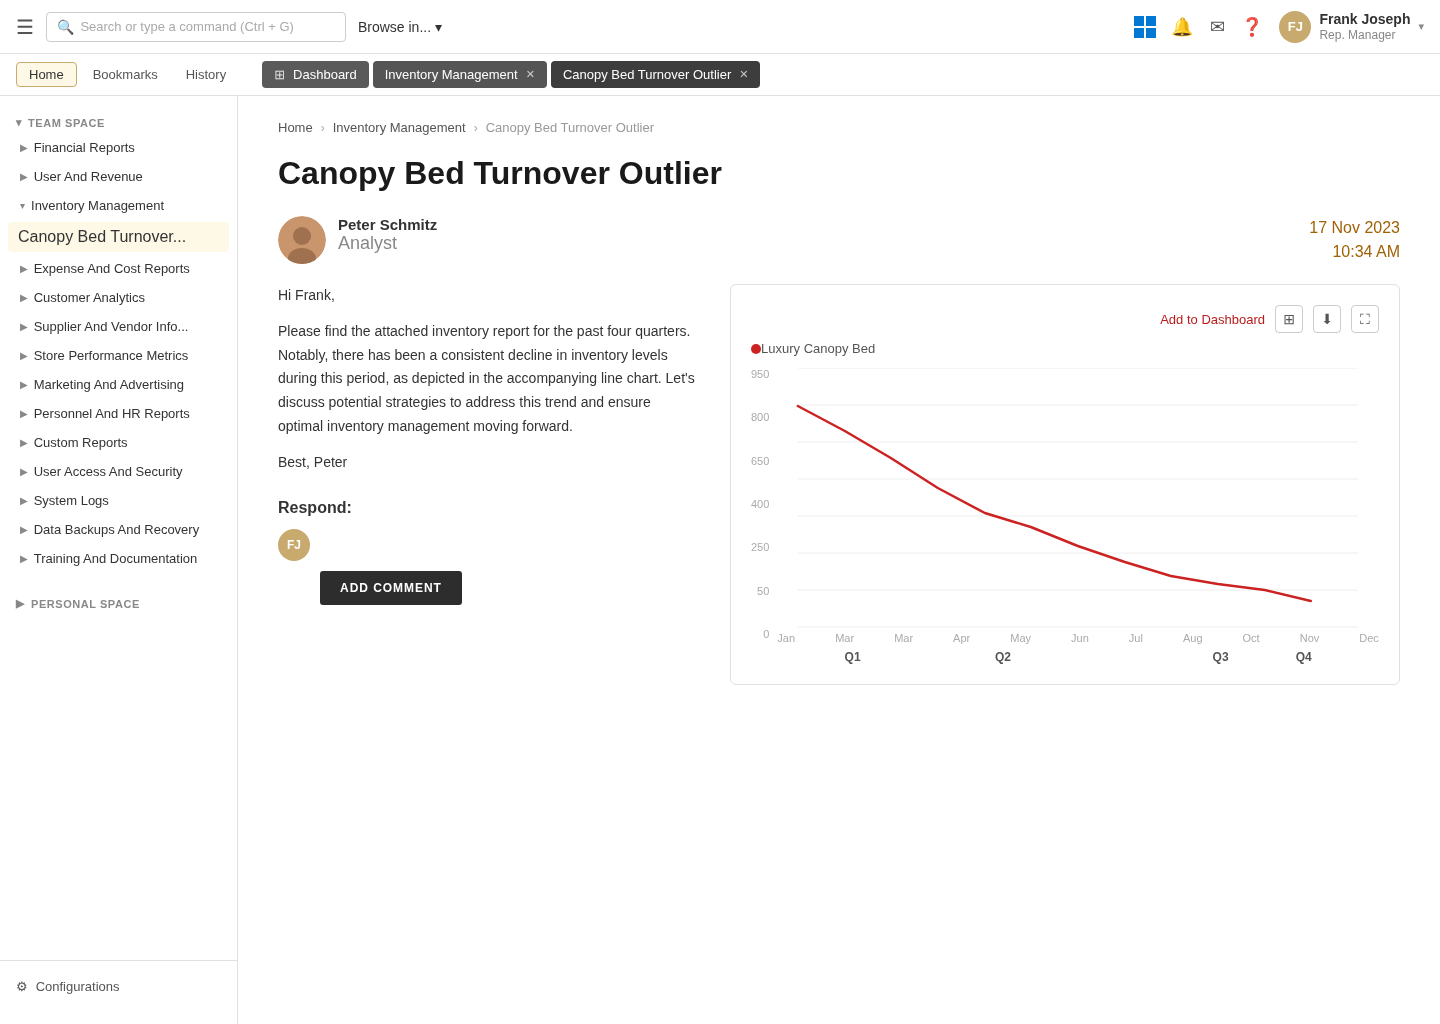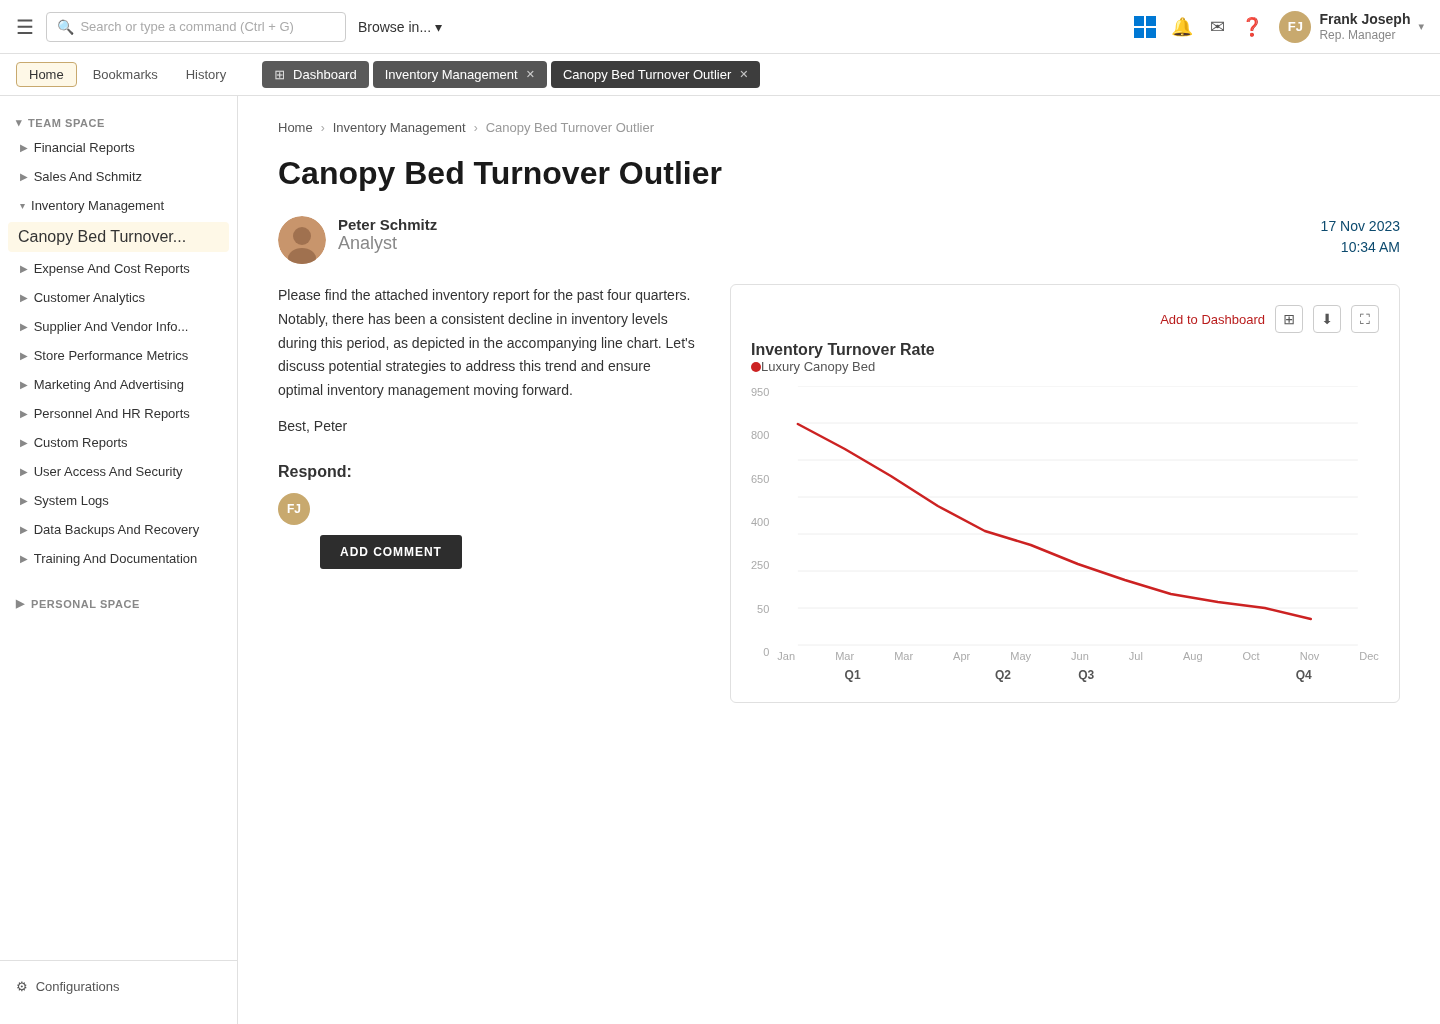--- a/index.html
+++ b/index.html
@@ -50,21 +50,21 @@
     .breadcrumb { display: flex; align-items: center; gap: 8px; font-size: 13px; color: #666; margin-bottom: 20px; }
     .breadcrumb a { color: #555; text-decoration: none; cursor: pointer; }
     .breadcrumb .sep { color: #aaa; font-size: 12px; }
     .breadcrumb .current { color: #999; }
     .page-title { font-size: 32px; font-weight: 700; margin-bottom: 24px; color: #1a1a1a; }
 
     
     .author-section { display: flex; align-items: flex-start; margin-bottom: 20px; }
     .author-info .name { font-weight: 600; font-size: 15px; }
     .author-info .role { font-size: 18px; color: #888; }
-    .author-date { margin-left: auto; text-align: right; font-size: 14px; color: #0c4a6e; line-height: 1.5; }
+    .author-date { margin-left: auto; text-align: right; font-size: 16px; color: #a16207; line-height: 1.5; }
 
     
     .message-body { font-size: 14px; line-height: 1.7; color: #333; max-width: 600px; margin-bottom: 24px; }
     .message-body p { margin-bottom: 12px; }
 
     
     .two-col { display: flex; gap: 32px; align-items: flex-start; }
     .left-col { flex: 0 0 420px; }
     .right-col { flex: 1; }
 
@@ -153,21 +153,21 @@
       <span>▾</span>
       <span>TEAM SPACE</span>
     </div>
 
     <div class="sidebar-item">
       <span class="arrow">▶</span>
       <span>Financial Reports</span>
     </div>
     <div class="sidebar-item">
       <span class="arrow">▶</span>
-      <span>Sales And Schmitz</span>
+      <span>User And Revenue</span>
     </div>
     <div class="sidebar-item active-parent">
       <span class="arrow">▾</span>
       <span>Inventory Management</span>
     </div>
     <div class="sidebar-active-child">Canopy Bed Turnover...</div>
     <div class="sidebar-item">
       <span class="arrow">▶</span>
       <span>Expense And Cost Reports</span>
     </div>
@@ -253,20 +253,21 @@
       <div class="author-date">
         <div>17 Nov 2023</div>
         <div>10:34 AM</div>
       </div>
     </div>
 
     <div class="two-col">
       <div class="left-col">
 
         <div class="message-body">
+          <p>Hi Frank,</p>
           <p>Please find the attached inventory report for the past four quarters. Notably, there has been a consistent decline in inventory levels during this period, as depicted in the accompanying line chart. Let's discuss potential strategies to address this trend and ensure optimal inventory management moving forward.</p>
           <p>Best, Peter</p>
         </div>
 
         <div>
           <div class="respond-label">Respond:</div>
           <div class="comment-row">
             <div class="comment-avatar">FJ</div>
           </div>
           <button class="add-comment-btn">ADD COMMENT</button>
@@ -275,21 +276,20 @@
 
       <div class="right-col">
 
         <div class="chart-container">
           <div style="display:flex;align-items:center;justify-content:flex-end;gap:10px;margin-bottom:8px;">
             <span class="add-to-dashboard">Add to Dashboard</span>
             <div class="chart-action-icon">⊞</div>
             <div class="chart-action-icon">⬇</div>
             <div class="chart-action-icon">⛶</div>
           </div>
-          <div class="chart-title">Inventory Turnover Rate</div>
           <div class="legend">
             <div class="legend-dot"></div>
             <span>Luxury Canopy Bed</span>
           </div>
 
           <div style="display:flex;">
 
             <div style="display:flex;flex-direction:column;justify-content:space-between;padding-bottom:24px;margin-right:8px;text-align:right;font-size:11px;color:#aaa;">
               <span>950</span>
               <span>800</span>
@@ -324,21 +324,21 @@
                 <span>Jul</span>
                 <span>Aug</span>
                 <span>Oct</span>
                 <span>Nov</span>
                 <span>Dec</span>
               </div>
               
               <div style="display:flex;font-size:12px;color:#555;font-weight:600;margin-top:2px;">
                 <span style="flex:1;text-align:center;">Q1</span>
                 <span style="flex:1;text-align:center;">Q2</span>
-                <span style="flex:1;text-align:left;">Q3</span>
+                <span style="flex:1;text-align:right;">Q3</span>
                 <span style="flex:1;text-align:center;">Q4</span>
               </div>
             </div>
           </div>
         </div>
       </div>
     </div>
 
   </div>
 </div>

